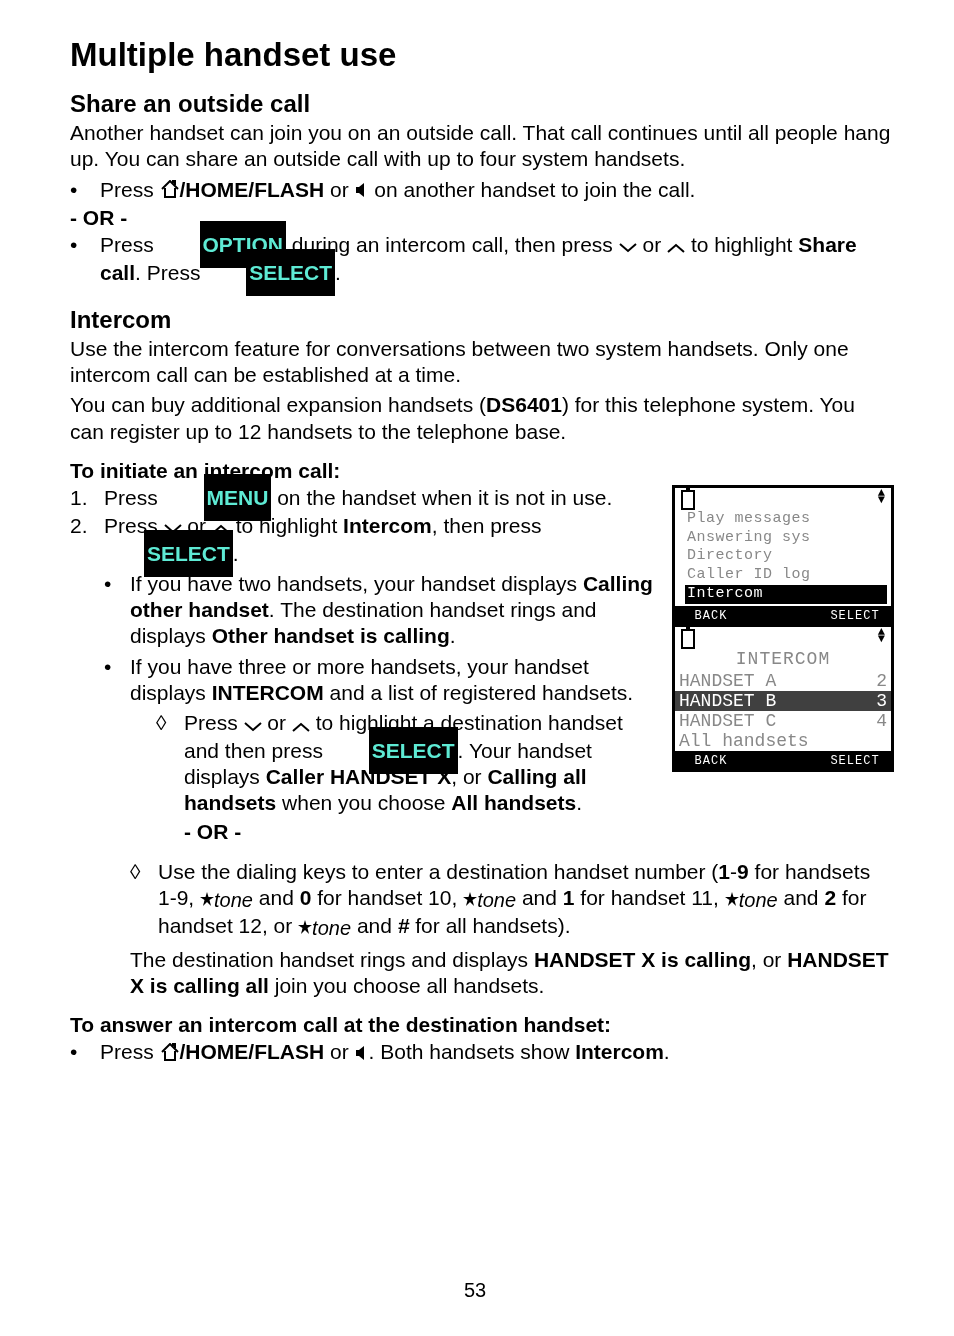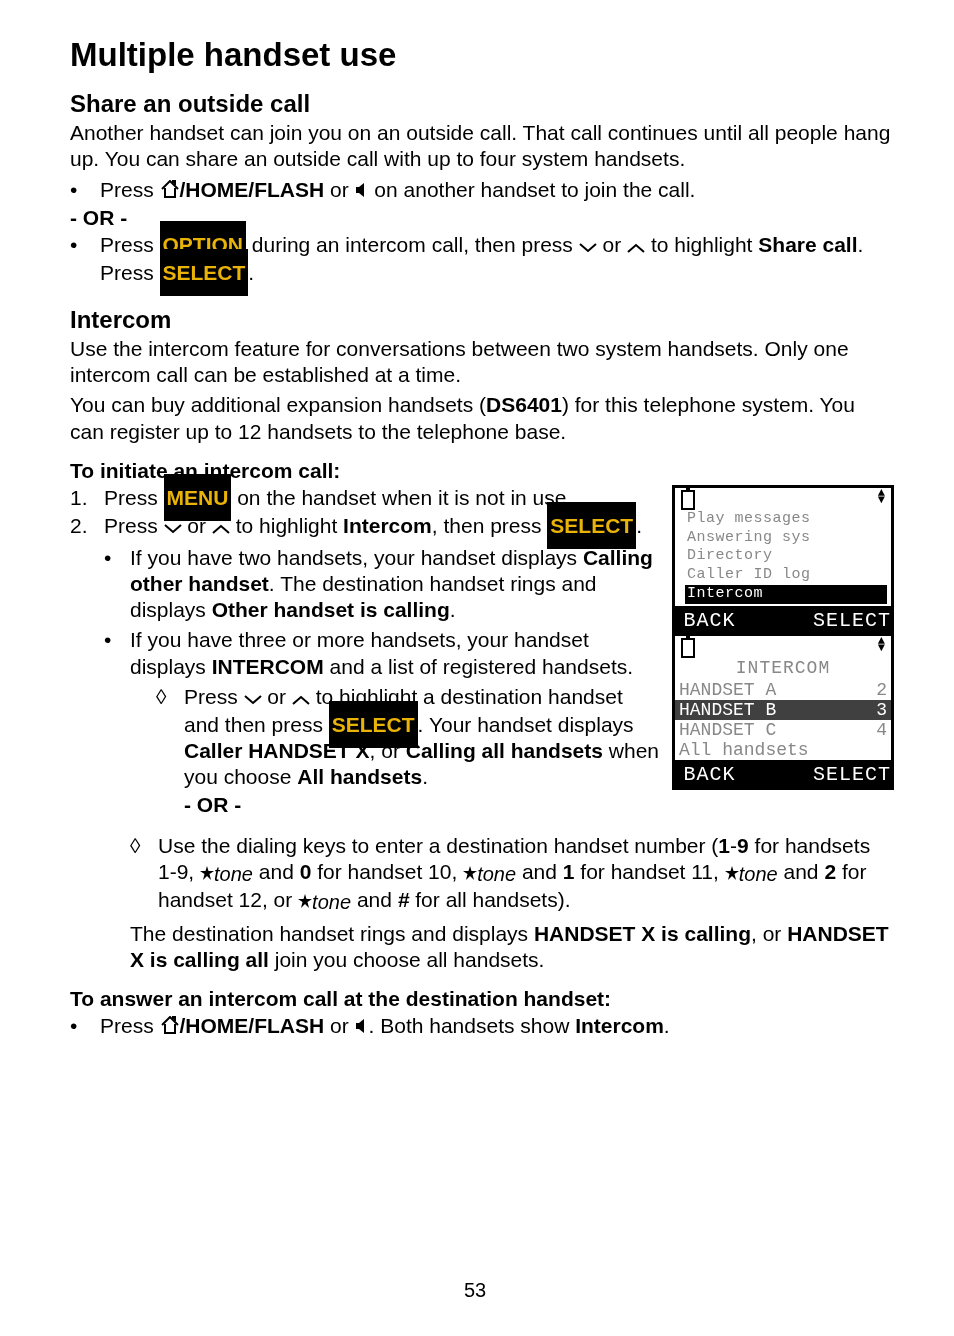--- a/index.html
+++ b/index.html
@@ -71,23 +71,24 @@
     }
     .diamond-row .diamond { width: 28px; flex-shrink:0; }
     .or-line {
       font-size: 21px;
       font-weight: bold;
       margin: 2px 0;
     }
     .bold { font-weight: bold; }
     .inverted {
       background: #000;
-      color: #eab308;
+      color: #5eead4;
       padding: 12px 3px;
       font-weight: bold;
+      margin-left: 40px;
     }
     .smallcaps {
       font-variant: small-caps;
       font-weight: bold;
     }
     .icon {
       display: inline-block;
       vertical-align: middle;
     }
     .subheader {
@@ -136,21 +137,21 @@
     }
     .lcd-soft {
       display: flex;
       border-top: 2px solid #000;
     }
     .lcd-soft div {
       flex: 1;
       background: #000;
       color: #fff;
       text-align: center;
-      font-size: 20px;
+      font-size: 12px;
       letter-spacing: 1px;
       padding: 1px 0;
     }
     .lcd-soft-sep {
       width: 3px;
       background: #fff;
       flex: 0 0 3px;
     }
     .lcd-title {
       text-align: center;

